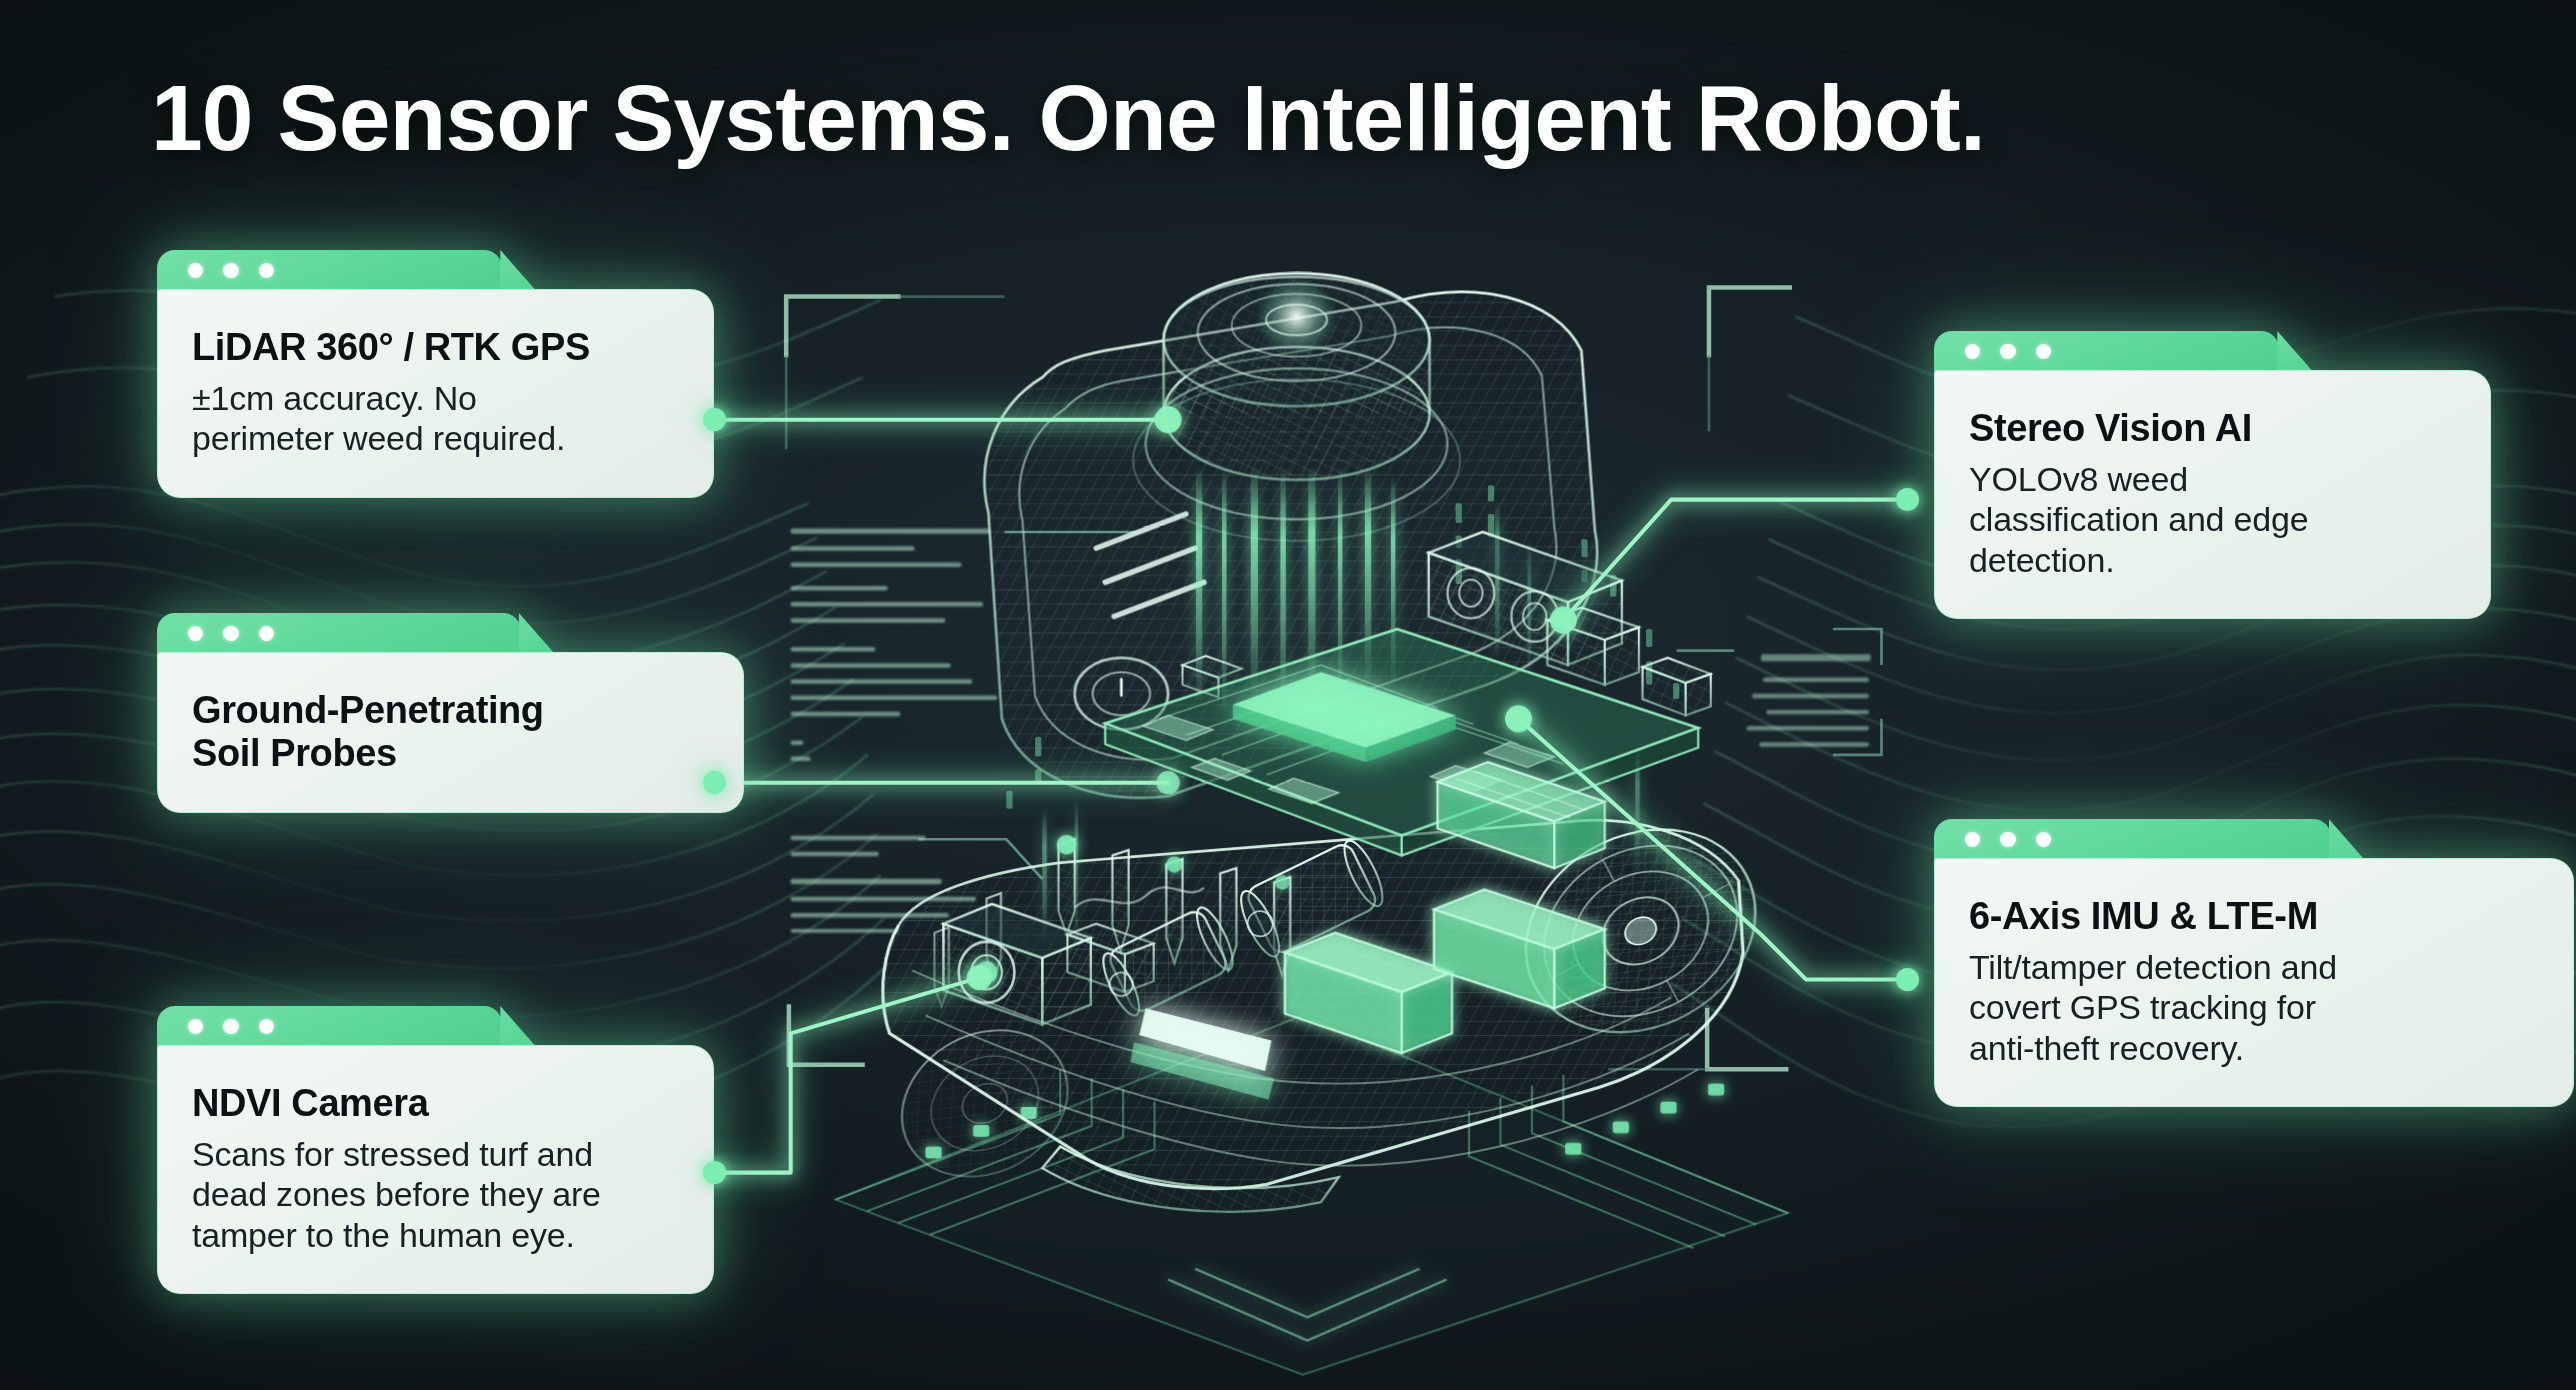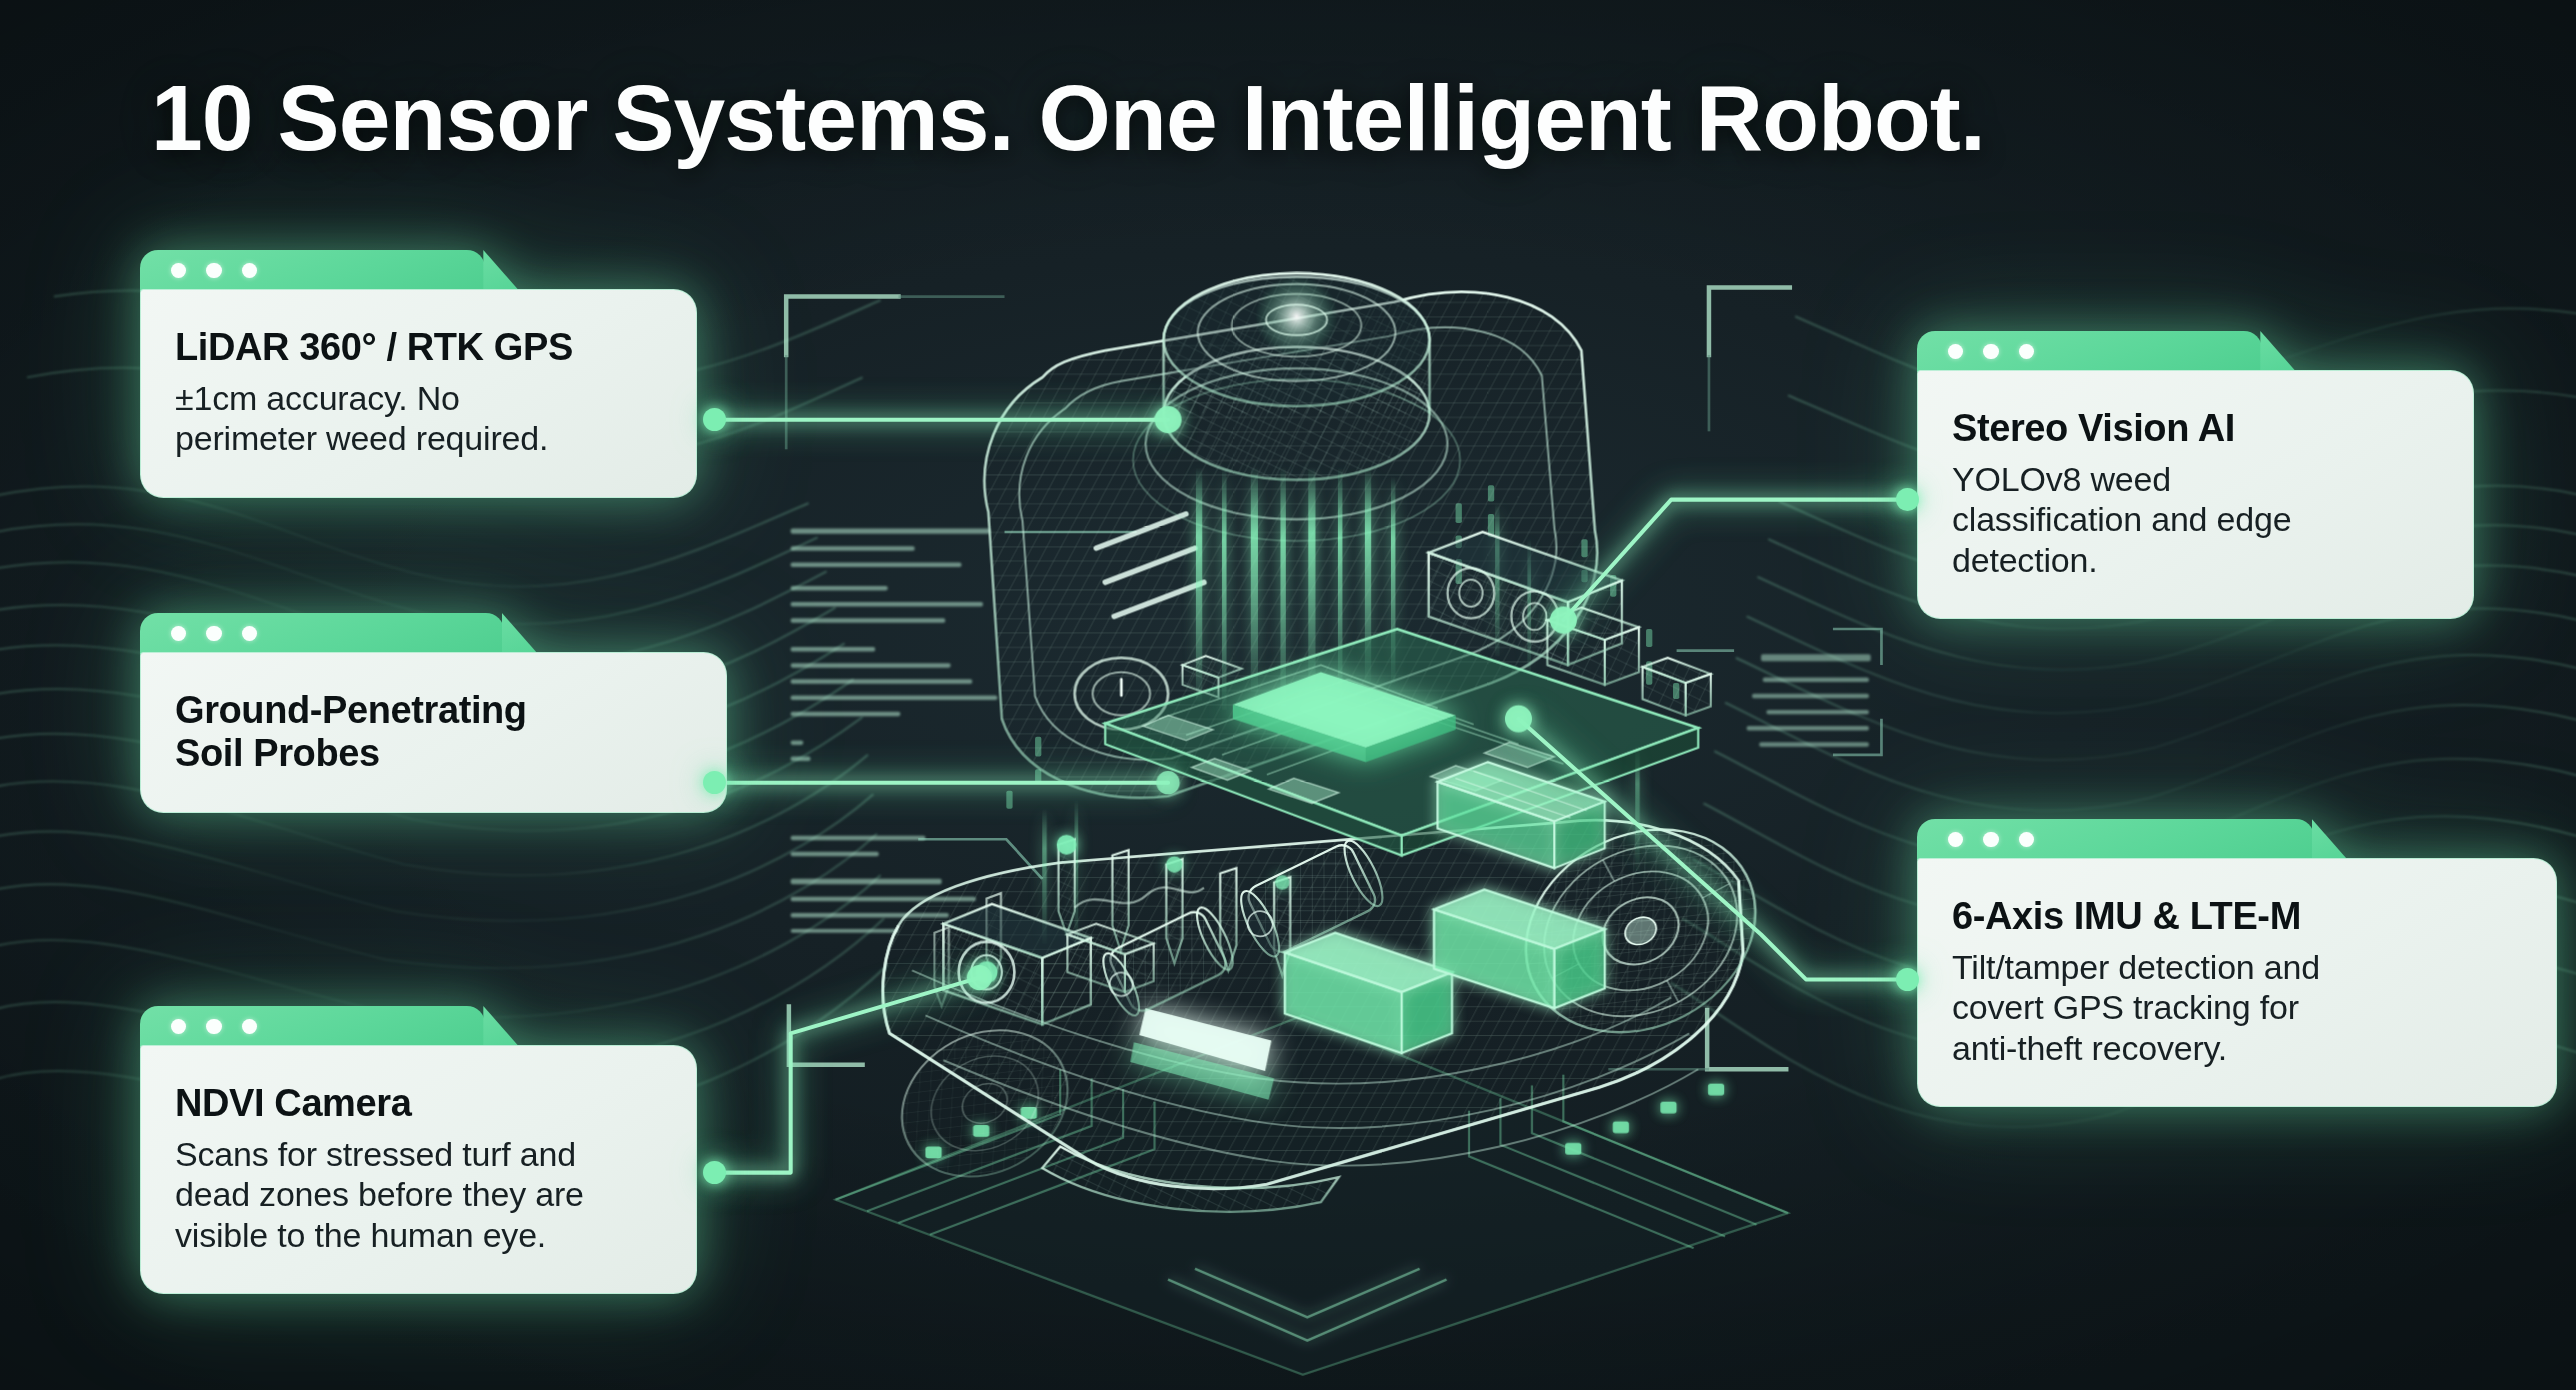--- a/index.html
+++ b/index.html
@@ -34,20 +34,21 @@
     white-space:nowrap;
     z-index:40;
     text-align:center;
   }
 
   
   .card{
     position:absolute;
     z-index:30;
     filter:drop-shadow(0 0 23.4px rgba(110,228,170,.42)) drop-shadow(0 0 54px rgba(90,215,155,.20));
+    margin-left:17px;
   }
   .card-tab{
     position:relative;
     height:41px;
     width:62%;
     background:linear-gradient(160deg,#72e0a7 0%,#5cd79a 60%,#4fcf90 100%);
     border-radius:18px 18px 0 0;
     display:flex; align-items:center;
     padding-left:31px; gap:20px;
   }
@@ -589,21 +590,21 @@
   <div class="card" id="card-ndvi">
     <div class="card-tab">
       <span class="dot"></span>
       <span class="dot"></span>
       <span class="dot"></span>
     </div>
     <div class="card-body">
       <div class="card-title">NDVI Camera</div>
       <div class="card-desc">Scans for stressed turf and
 dead zones before they are
-visible to the human eye.</div>
+tamper to the human eye.</div>
     </div>
   </div>
 
   <div class="card" id="card-stereo">
     <div class="card-tab">
       <span class="dot"></span>
       <span class="dot"></span>
       <span class="dot"></span>
     </div>
     <div class="card-body">

